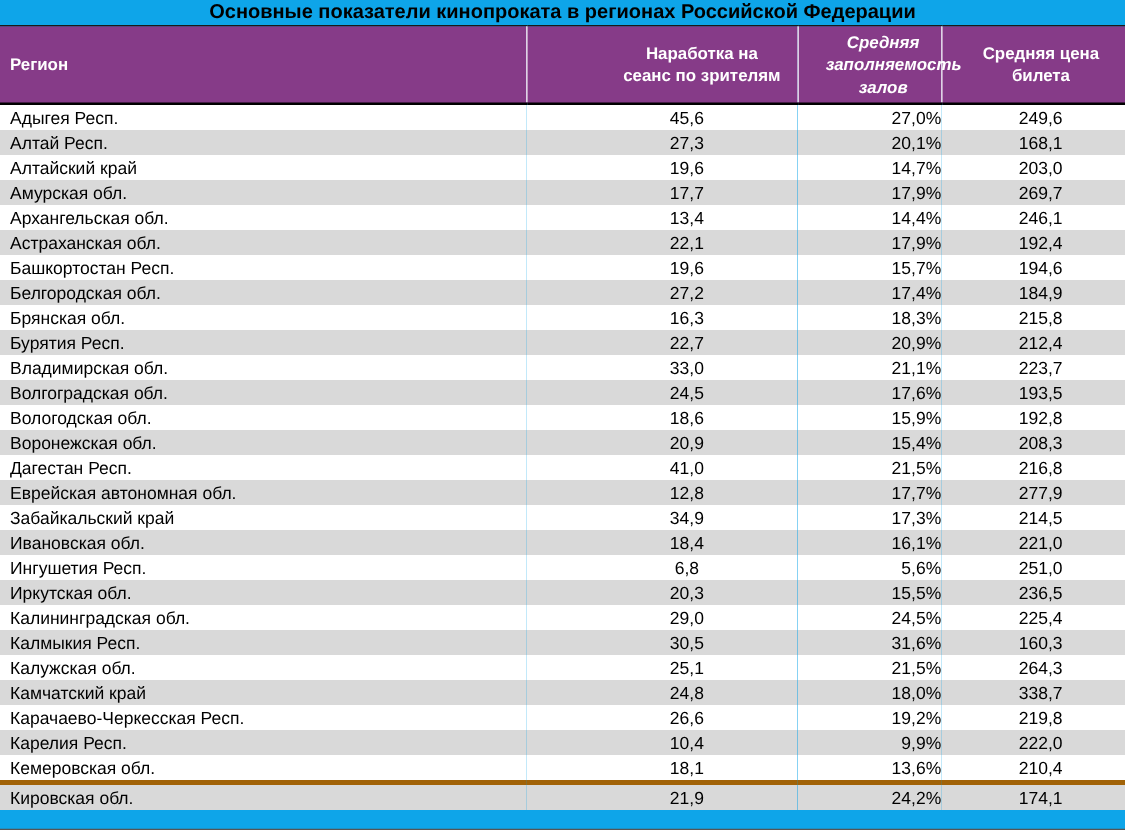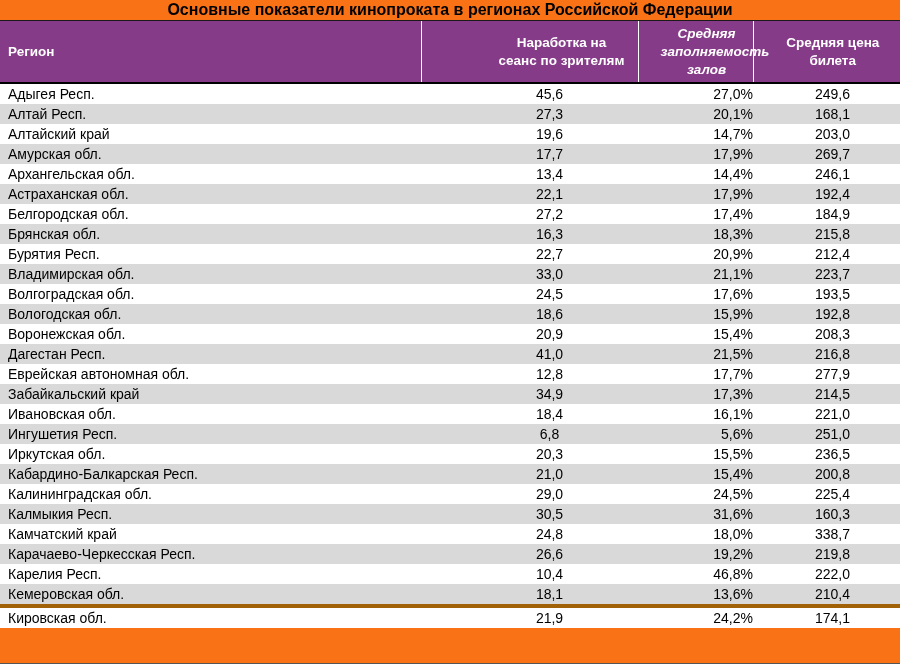--- a/index.html
+++ b/index.html
@@ -8,21 +8,21 @@
     background: #ffffff;
     font-family: "Liberation Sans", sans-serif;
     color: #000000;
   }
   .page {
     width: 900px;
     height: 664px;
     overflow: hidden;
     box-sizing: border-box;
     border-bottom: 1px solid #555;
-    background: #f97316;
+    background: #0ea5e9;
   }
   .title {
     height: 20px;
     line-height: 20px;
     text-align: center;
     font-size: 16px;
     font-weight: bold;
     color: #000000;
   }
   table.regions {
@@ -131,20 +131,26 @@
           <td>14,4%</td>
           <td>246,1</td>
         </tr>
         <tr>
           <td>Астраханская обл.</td>
           <td>22,1</td>
           <td>17,9%</td>
           <td>192,4</td>
         </tr>
         <tr>
+          <td>Башкортостан Респ.</td>
+          <td>19,6</td>
+          <td>15,7%</td>
+          <td>194,6</td>
+        </tr>
+        <tr>
           <td>Белгородская обл.</td>
           <td>27,2</td>
           <td>17,4%</td>
           <td>184,9</td>
         </tr>
         <tr>
           <td>Брянская обл.</td>
           <td>16,3</td>
           <td>18,3%</td>
           <td>215,8</td>
@@ -209,53 +215,53 @@
           <td>5,6%</td>
           <td>251,0</td>
         </tr>
         <tr>
           <td>Иркутская обл.</td>
           <td>20,3</td>
           <td>15,5%</td>
           <td>236,5</td>
         </tr>
         <tr>
-          <td>Кабардино-Балкарская Респ.</td>
-          <td>21,0</td>
-          <td>15,4%</td>
-          <td>200,8</td>
-        </tr>
-        <tr>
           <td>Калининградская обл.</td>
           <td>29,0</td>
           <td>24,5%</td>
           <td>225,4</td>
         </tr>
         <tr>
           <td>Калмыкия Респ.</td>
           <td>30,5</td>
           <td>31,6%</td>
           <td>160,3</td>
         </tr>
         <tr>
+          <td>Калужская обл.</td>
+          <td>25,1</td>
+          <td>21,5%</td>
+          <td>264,3</td>
+        </tr>
+        <tr>
           <td>Камчатский край</td>
           <td>24,8</td>
           <td>18,0%</td>
           <td>338,7</td>
         </tr>
         <tr>
           <td>Карачаево-Черкесская Респ.</td>
           <td>26,6</td>
           <td>19,2%</td>
           <td>219,8</td>
         </tr>
         <tr>
           <td>Карелия Респ.</td>
           <td>10,4</td>
-          <td>46,8%</td>
+          <td>9,9%</td>
           <td>222,0</td>
         </tr>
         <tr>
           <td>Кемеровская обл.</td>
           <td>18,1</td>
           <td>13,6%</td>
           <td>210,4</td>
         </tr>
         <tr>
           <td>Кировская обл.</td>

